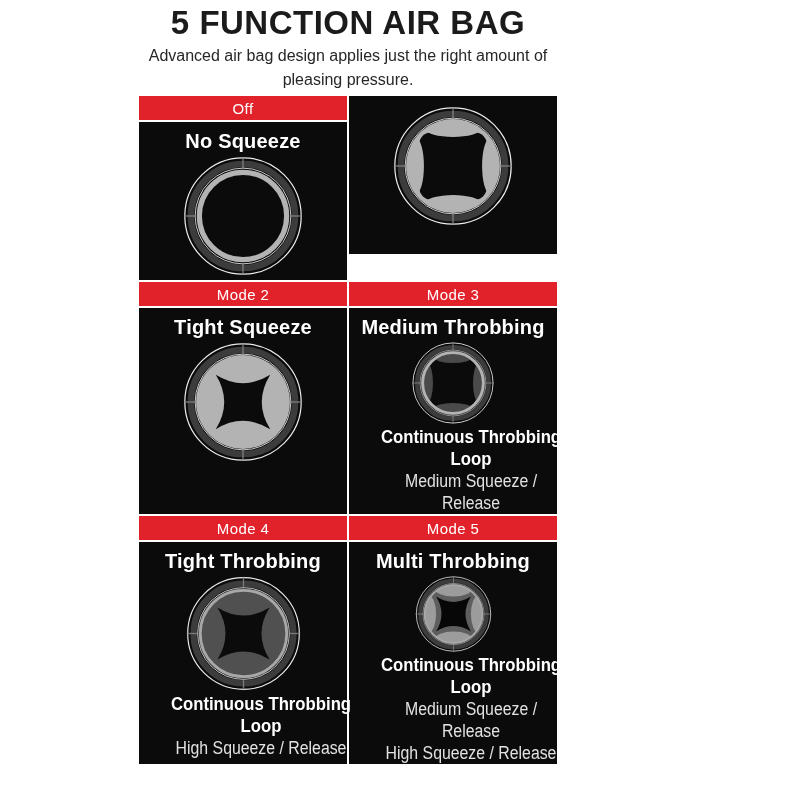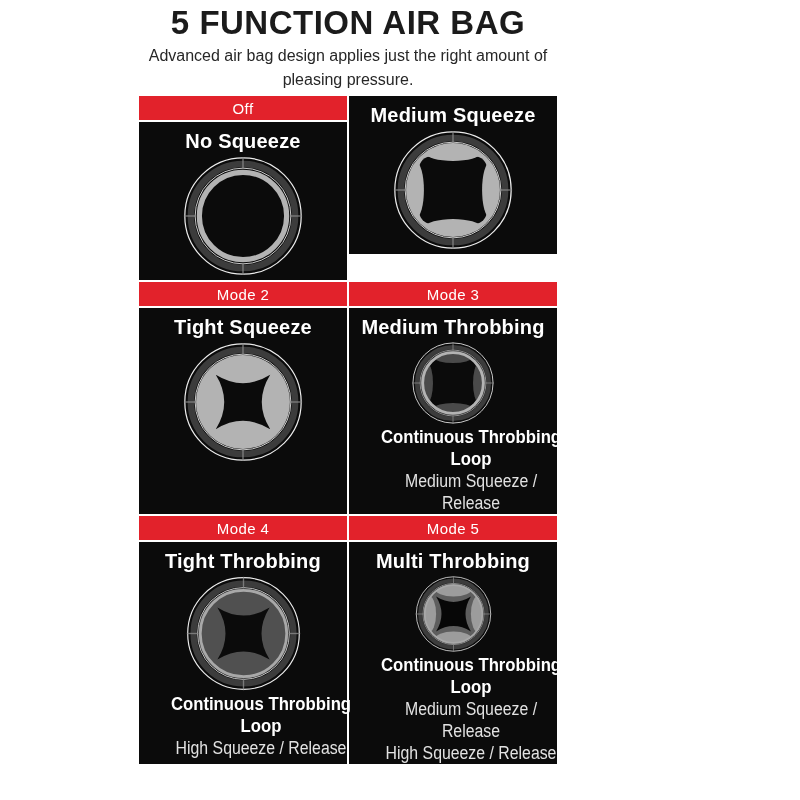--- a/index.html
+++ b/index.html
@@ -50,21 +50,20 @@
               <line x1="65" y1="115" x2="65" y2="128"></line>
             <line x1="2" y1="65" x2="15" y2="65"></line>
               <line x1="115" y1="65" x2="128" y2="65"></line>
           </g>
         </svg>
       </div>
     </div>
 
     <div class="cell">
       <div class="panel r1">
-        <div class="panel-title">Medium Squeeze</div>
         <svg class="diagram" width="122" height="122" viewBox="0 0 130 130">
           <circle cx="65" cy="65" r="50" fill="#b3b3b3"></circle>
           <rect x="29" y="29" width="72" height="72" rx="13" fill="#0b0b0b"></rect>
           <g fill="#b3b3b3">
             <ellipse cx="65" cy="26" rx="29" ry="8"></ellipse>
               <ellipse cx="65" cy="104" rx="29" ry="8"></ellipse>
             <ellipse cx="26" cy="65" rx="8" ry="29"></ellipse>
               <ellipse cx="104" cy="65" rx="8" ry="29"></ellipse>
           </g>
           <circle cx="65" cy="65" r="62" fill="none" stroke="#ececec" stroke-width="1.3"></circle>

